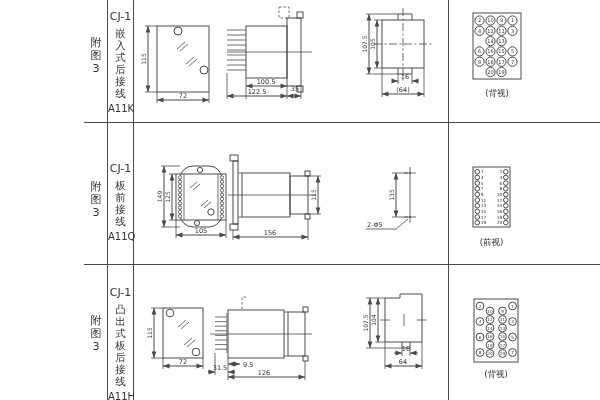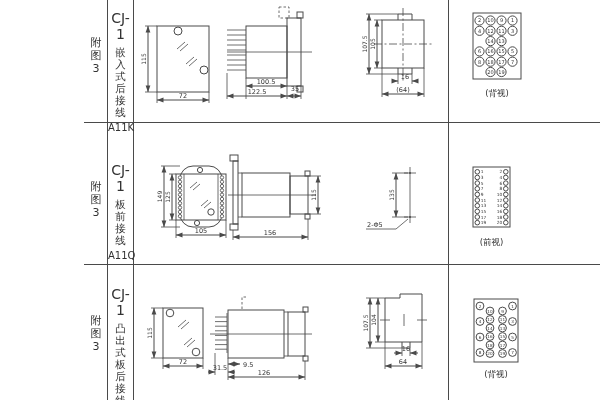--- a/index.html
+++ b/index.html
@@ -3,21 +3,21 @@
 <meta charset="utf-8">
 <style>
   html,body{margin:0;padding:0;background:#fff;}
   .page{position:relative;width:600px;height:400px;background:#fff;overflow:hidden;
         font-family:"DejaVu Sans",sans-serif;color:#333;}
   .vline{position:absolute;top:0;width:1px;height:400px;background:#4a4a4a;}
   .hline{position:absolute;left:84px;width:516px;height:1px;background:#4a4a4a;}
   .fig{position:absolute;left:85px;width:22px;text-align:center;font-size:11px;
        line-height:13px;white-space:pre-line;}
   .rowhead{position:absolute;left:108px;width:25px;text-align:center;}
-  .rowhead .model{font-size:14px;}
+  .rowhead .model{font-size:11px;}
   .rowhead .mount{font-size:10.5px;line-height:12px;white-space:pre-line;margin:4px 0;}
   .rowhead .code{font-size:10px;}
   svg.overlay{position:absolute;left:0;top:0;stroke:#4a4a4a;fill:none;stroke-width:1;}
   svg.overlay text{fill:#333;stroke:none;font-family:"DejaVu Sans",sans-serif;}
   .arr{fill:#4a4a4a;stroke:none;}
   .thin{stroke-width:0.8;}
   .dash{stroke-dasharray:2.5 2;stroke-width:0.8;}
   .cdash{stroke-dasharray:8 2.5 2 2.5;stroke-width:0.8;}
   .dim{font-size:6.5px;}
   .dimv{font-size:6px;}

